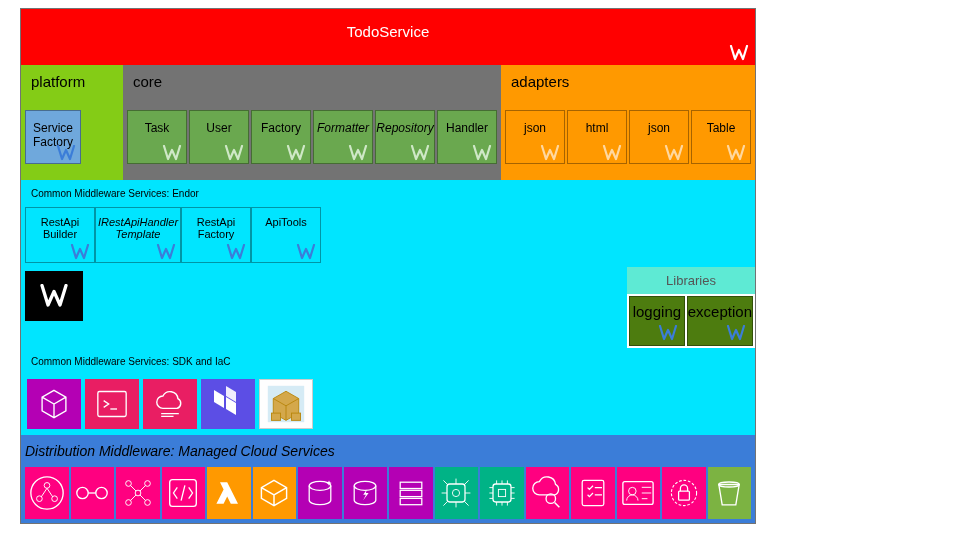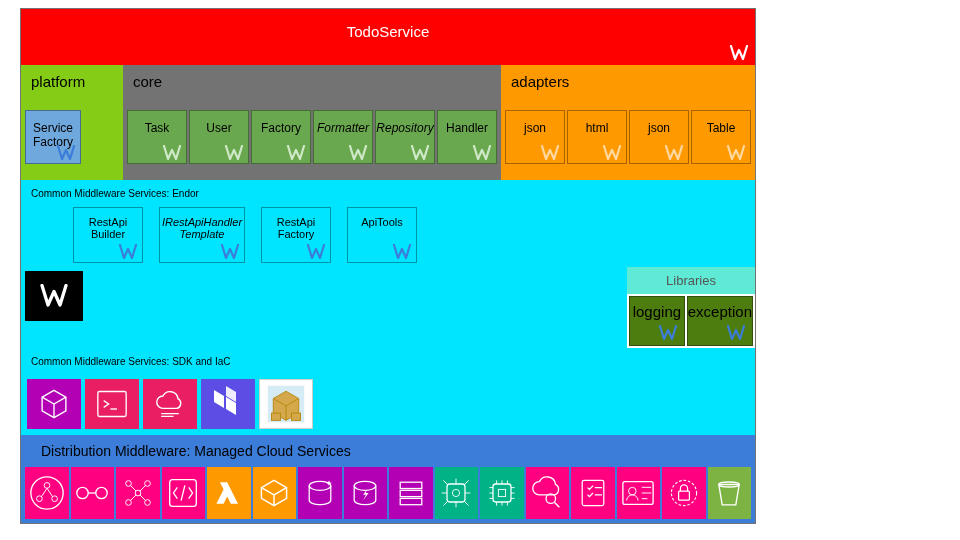--- a/index.html
+++ b/index.html
@@ -16,39 +16,39 @@
   .core-area { background: #737373; flex: 1; }
   .adapters-area { background: #ff9900; width: 264px; }
   .tiles-row { display: flex; gap: 2px; padding: 0 4px 16px 4px; }
   .tile { position: relative; color: #000; font-size: 12px; text-align: center; padding-top: 10px; height: 54px; border: 1px solid rgba(0,0,0,0.35); }
   .tile .w-icon { right: 4px; bottom: 2px; }
   .tile-platform { background: #6fa8dc; width: 56px; }
   .tile-core { background: #6aa84f; flex: 1; min-width: 60px; }
   .tile-adapt { background: #ff9900; flex: 1; min-width: 60px; }
   .band { background: #00e5ff; color: #000; position: relative; }
   .band-header { font-size: 10px; padding: 8px 10px; }
-  .band-tiles { display: flex; gap: 16px; padding: 0 4px 4px 4px; margin-left: 48px; }
+  .band-tiles { display: flex; gap: 0; padding: 0 4px 4px 4px; }
   .tile-cyan { background: #00e5ff; border: 1px solid rgba(0,0,0,0.35); height: 56px; width: 70px; font-size: 11px; position: relative; text-align: center; padding-top: 8px; }
   .tile-cyan .w-icon { right: 4px; bottom: 2px; }
   .tile-cyan.italic { font-style: italic; width: 86px; }
   .ifc-row { display: flex; align-items: stretch; }
   .ifc-left { flex: 1; background: #00e5ff; position: relative; }
   .ifc-libs { width: 128px; }
   .ifc-libs-header { background: #5eead4; color: #555; text-align: center; font-size: 13px; padding: 6px 0; }
   .ifc-libs-tiles { display: flex; gap: 2px; padding: 2px; }
   .tile-lib { background: #4d7c0f; border: 1px solid rgba(0,0,0,0.35); height: 50px; flex: 1; font-size: 15px; position: relative; text-align: center; padding-top: 6px; }
   .black-box { background: #000; width: 58px; height: 50px; margin: 4px; position: relative; display: flex; align-items: center; justify-content: center; }
   .sdk-icons { display: flex; gap: 4px; padding: 4px 6px 6px 6px; }
   .icon-box { width: 54px; height: 50px; display: flex; align-items: center; justify-content: center; }
   .purple { background: #b400b4; }
   .magenta { background: #e91e63; }
   .hashi { background: #5c4ee5; }
   .cream { background: #fefefe; border: 1px solid #ccc; }
   .dist-band { background: #3b7dd8; color: #000; }
-  .dist-header { font-size: 14px; padding: 8px 20px; color: #000; }
+  .dist-header { font-size: 14px; padding: 8px 4px; color: #000; font-style: italic; }
   .dist-icons { display: flex; gap: 2px; padding: 0 4px 4px 4px; }
   .dist-box { width: 55px; height: 52px; display: flex; align-items: center; justify-content: center; }
   .hotpink { background: #ff0080; }
   .orange { background: #ff9900; }
   .teal { background: #00b386; }
   .green { background: #7cb342; }
   svg { display: block; }
 </style>
 </head>
 <body>

